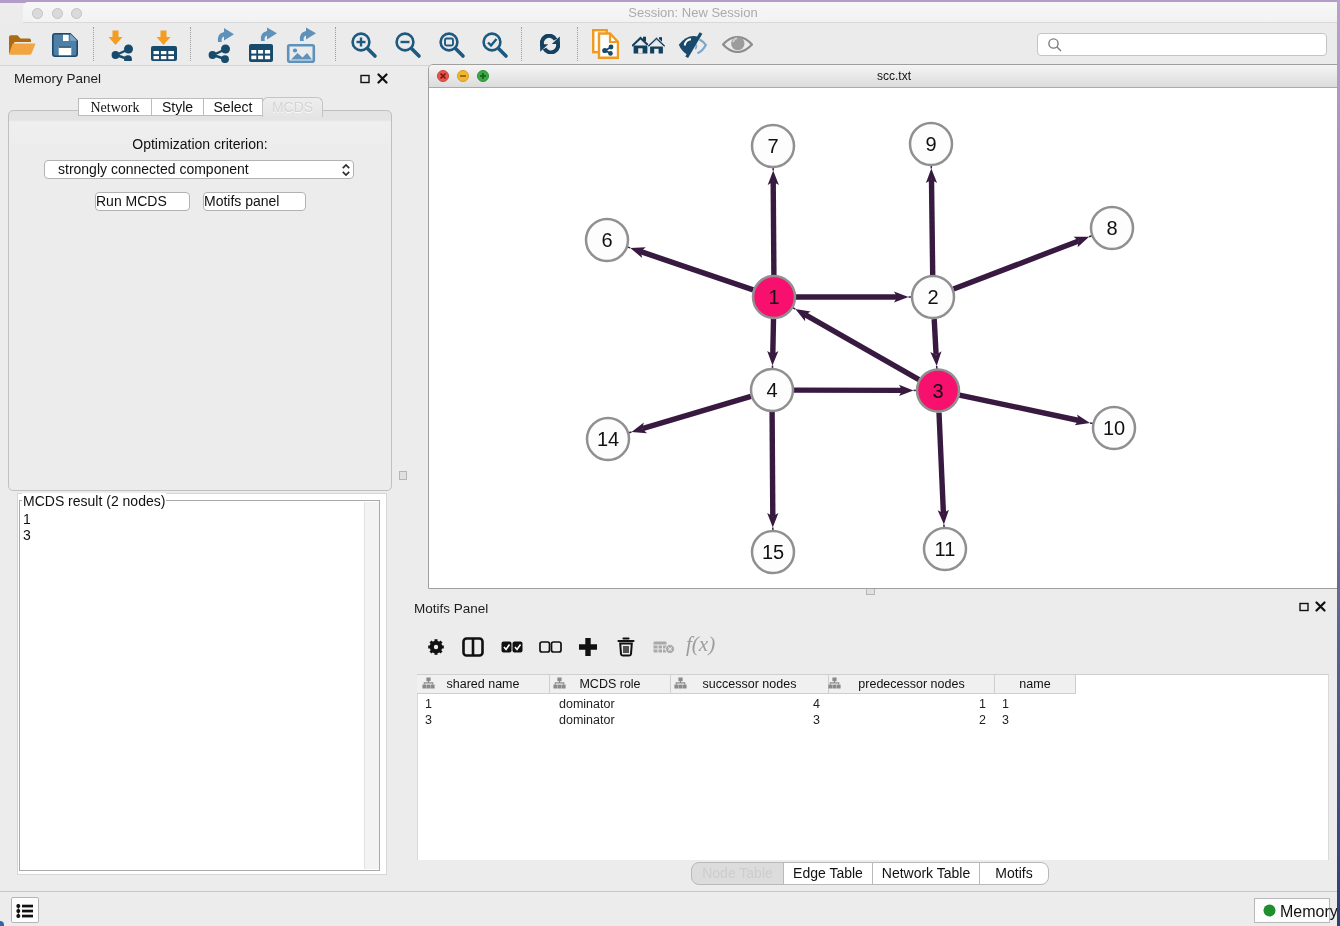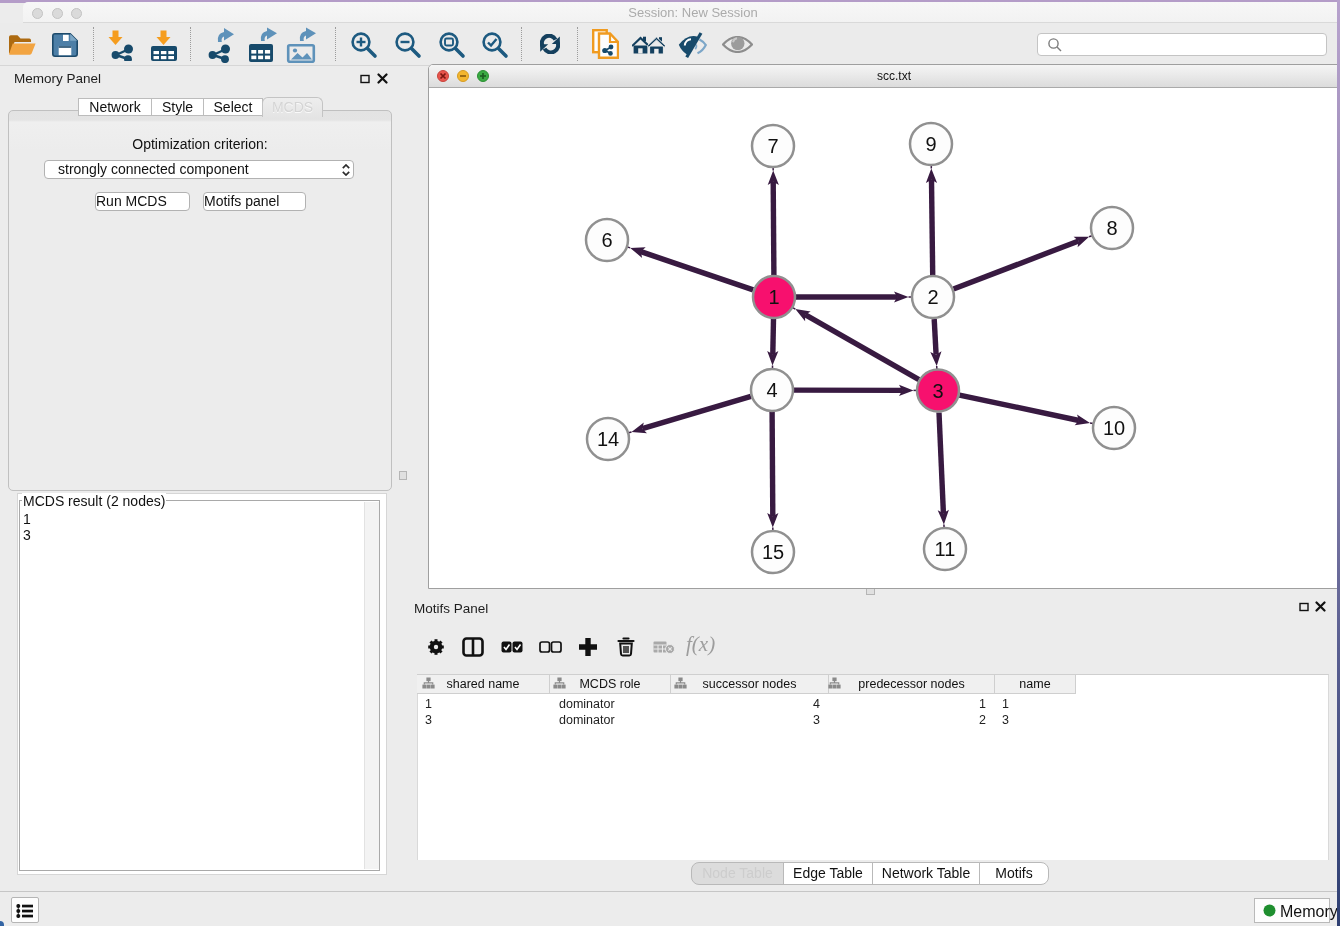--- a/index.html
+++ b/index.html
@@ -246,21 +246,21 @@
   </div>
 </div>
 <div class="abs" id="cphead">Memory Panel</div>
 <svg class="abs" style="left:360px;top:74px;" width="10" height="10" viewBox="0 0 10 10">
   <rect x="1" y="1.5" width="8" height="7" fill="none" stroke="#111" stroke-width="1.4"></rect>
 </svg>
 <svg class="abs" style="left:377px;top:73px;" width="11" height="11" viewBox="0 0 11 11">
   <path d="M1.5 1.5 L9.5 9.5 M9.5 1.5 L1.5 9.5" stroke="#111" stroke-width="2.2" stroke-linecap="round"></path>
 </svg>
 <div class="abs" id="cpanel"></div>
-<div class="tab" style="left:78px;width:74px;">Network</div>
+<div class="tab" style="left:78px;width:74px;font-family:Liberation Serif, serif;">Network</div>
 <div class="tab" style="left:151px;width:53px;">Style</div>
 <div class="tab" style="left:203px;width:60px;">Select</div>
 <div class="abs" id="tabmcds" style="left:262px;width:61px;">MCDS</div>
 <div class="abs" id="optlabel">Optimization criterion:</div>
 <div class="abs" id="selbox">strongly connected component
   <svg style="position:absolute;right:3px;top:3px;" width="8" height="12" viewBox="0 0 8 12">
     <path d="M0.8 4.2 L4 1 L7.2 4.2" fill="none" stroke="#2c2c2c" stroke-width="1.7"></path>
     <path d="M0.8 7.8 L4 11 L7.2 7.8" fill="none" stroke="#2c2c2c" stroke-width="1.7"></path>
   </svg>
 </div>

